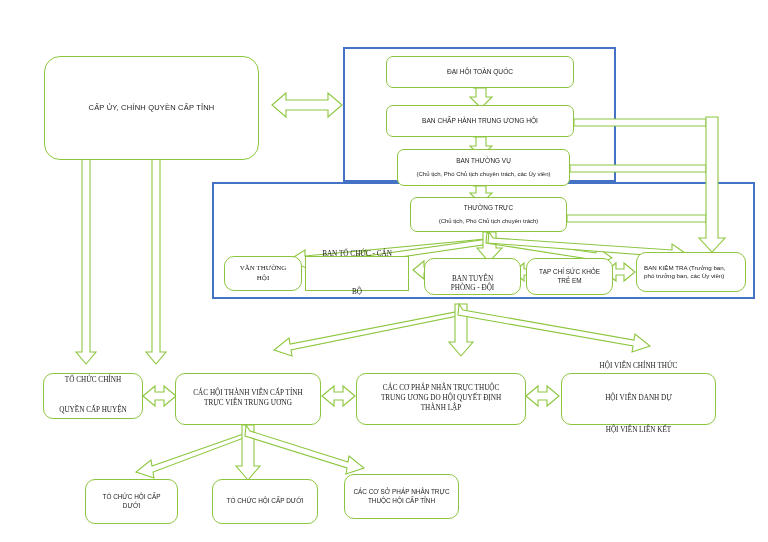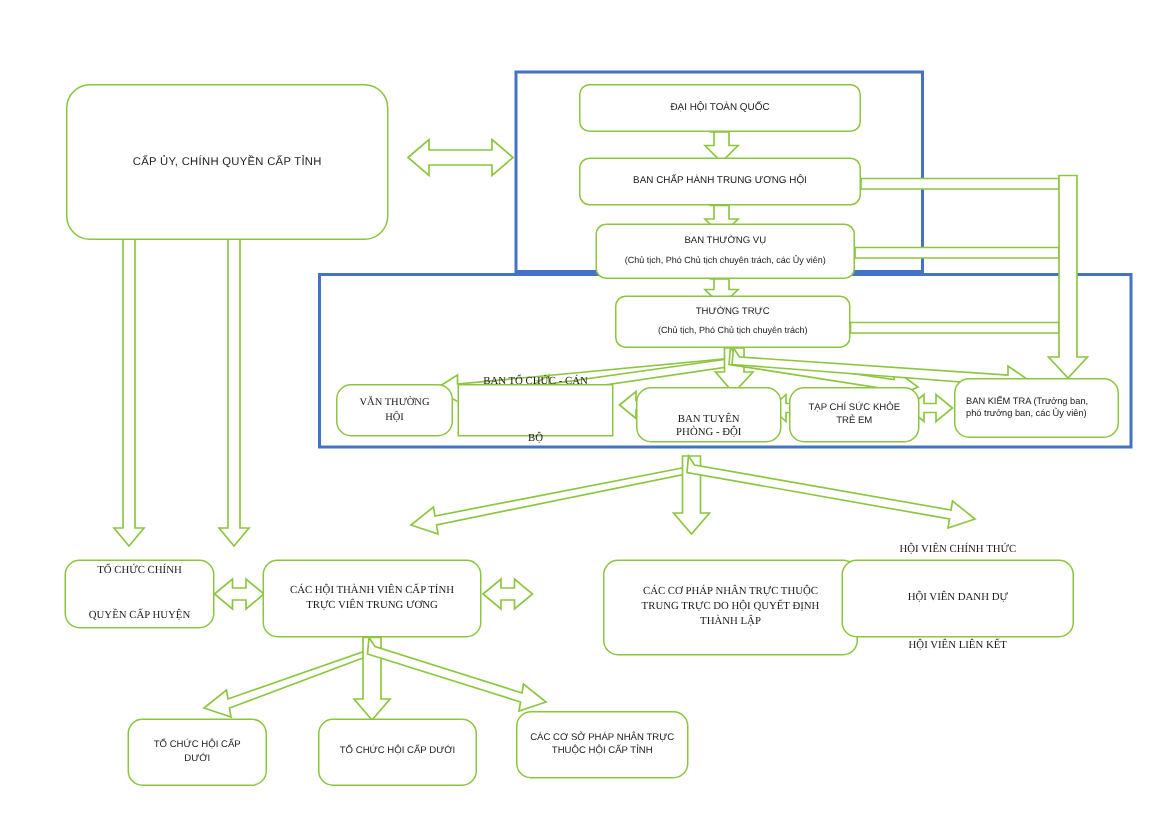--- a/index.html
+++ b/index.html
@@ -124,23 +124,23 @@
   <div class="node rnd-md serif" style="left:43px;top:373px;width:100px;height:46px;font-size:7.2px;gap:20px;">
     <span class="ln">TỔ CHỨC CHÍNH</span>
     <span class="ln">QUYỀN CẤP HUYỆN</span>
   </div>
 
   <div class="node rnd-md serif" style="left:175px;top:373px;width:146px;height:52px;font-size:7.2px;">
     <span class="ln">CÁC HỘI THÀNH VIÊN CẤP TỈNH</span>
     <span class="ln">TRỰC VIÊN TRUNG ƯƠNG</span>
   </div>
 
-  <div class="node rnd-md serif" style="left:356px;top:373px;width:170px;height:64px;font-size:7.2px;margin-left:46px;">
+  <div class="node rnd-md serif" style="left:356px;top:373px;width:170px;height:52px;font-size:7.2px;">
     <span class="ln">CÁC CƠ PHÁP NHÂN TRỰC THUỘC</span>
-    <span class="ln">TRUNG TRỰC DO HỘI QUYẾT ĐỊNH</span>
+    <span class="ln">TRUNG ƯƠNG DO HỘI QUYẾT ĐỊNH</span>
     <span class="ln">THÀNH LẬP</span>
   </div>
 
   <div class="node rnd-md serif" style="left:561px;top:373px;width:155px;height:52px;font-size:7.2px;gap:22px;">
     <span class="ln">HỘI VIÊN CHÍNH THỨC</span>
     <span class="ln">HỘI VIÊN DANH DỰ</span>
     <span class="ln">HỘI VIÊN LIÊN KẾT</span>
   </div>
 
   <div class="node rnd-md sans" style="left:85px;top:479px;width:93px;height:45px;font-size:6.4px;">

